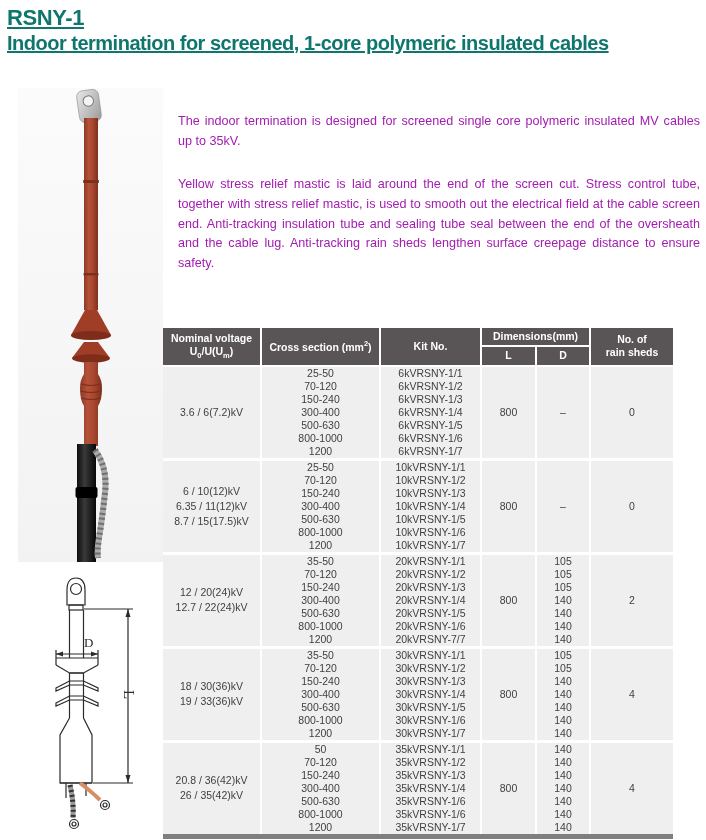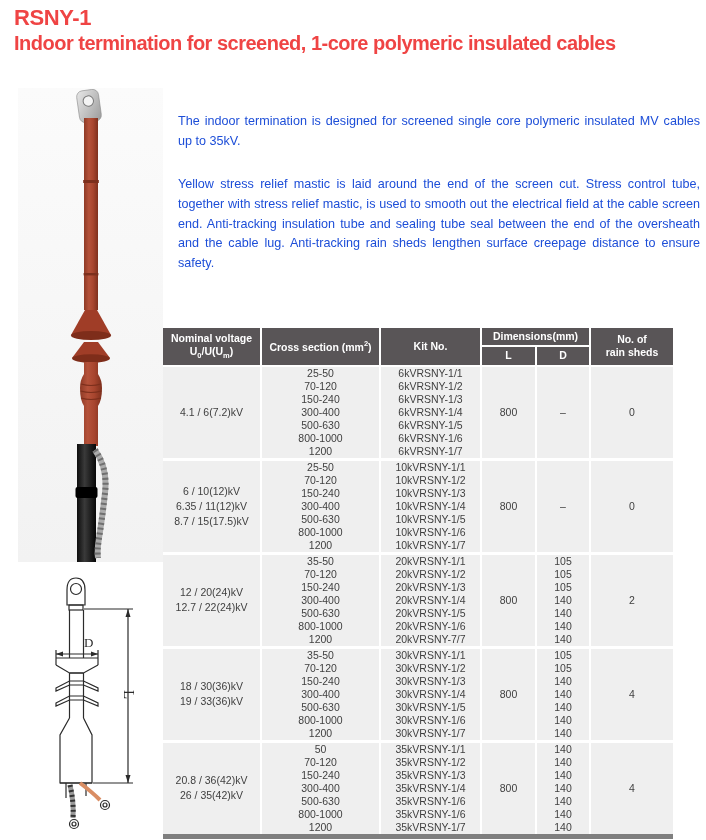--- a/index.html
+++ b/index.html
@@ -2,25 +2,25 @@
 <html><head>
 <meta charset="utf-8">
 <style>
   * { margin:0; padding:0; box-sizing:border-box; }
   html,body { background:#fff; }
   .page {
     position:relative; width:706px; height:840px; background:#fff;
     font-family:"Liberation Sans", sans-serif; overflow:hidden;
   }
   
-  .title-block { position:absolute; left:14px; top:5px; width:690px; color:#ef4444; }
+  .title-block { position:absolute; left:7px; top:5px; width:690px; color:#0f766e;text-decoration:underline; }
   .title-block h1 { font-size:22px; font-weight:bold; letter-spacing:-0.4px; line-height:26px; }
   .title-block .subtitle { font-size:20px; font-weight:bold; letter-spacing:-0.5px; line-height:24px; }
   
-  .intro { position:absolute; left:178px; top:112px; width:522px; color:#1d4ed8;
+  .intro { position:absolute; left:178px; top:112px; width:522px; color:#a21caf;
            font-size:12.6px; line-height:1.56; text-align:justify; }
   .intro p + p { margin-top:24px; }
   
   .photo-wrap { position:absolute; left:18px; top:88px; width:145px; height:474px; }
   .diagram-wrap { position:absolute; left:20px; top:572px; width:135px; height:266px; }
   svg { display:block; }
   
   .table-wrap { position:absolute; left:163px; top:328px; width:510px; }
   table.spec { border-collapse:collapse; table-layout:fixed; width:510px; }
   table.spec th {
@@ -214,21 +214,21 @@
           </th>
         </tr>
         <tr>
           <th><span>L</span></th>
           <th><span>D</span></th>
         </tr>
       </thead>
     <tbody>
           <tr>
             <td rowspan="7" class="volt">
-              <div>4.1 / 6(7.2)kV</div>
+              <div>3.6 / 6(7.2)kV</div>
             </td>
             <td>25-50</td>
             <td>6kVRSNY-1/1</td>
             <td rowspan="7">800</td>
             <td rowspan="7">–</td>
             <td rowspan="7" class="no-r">0</td>
           </tr>
           <tr>
             <td>70-120</td>
             <td>6kVRSNY-1/2</td>

